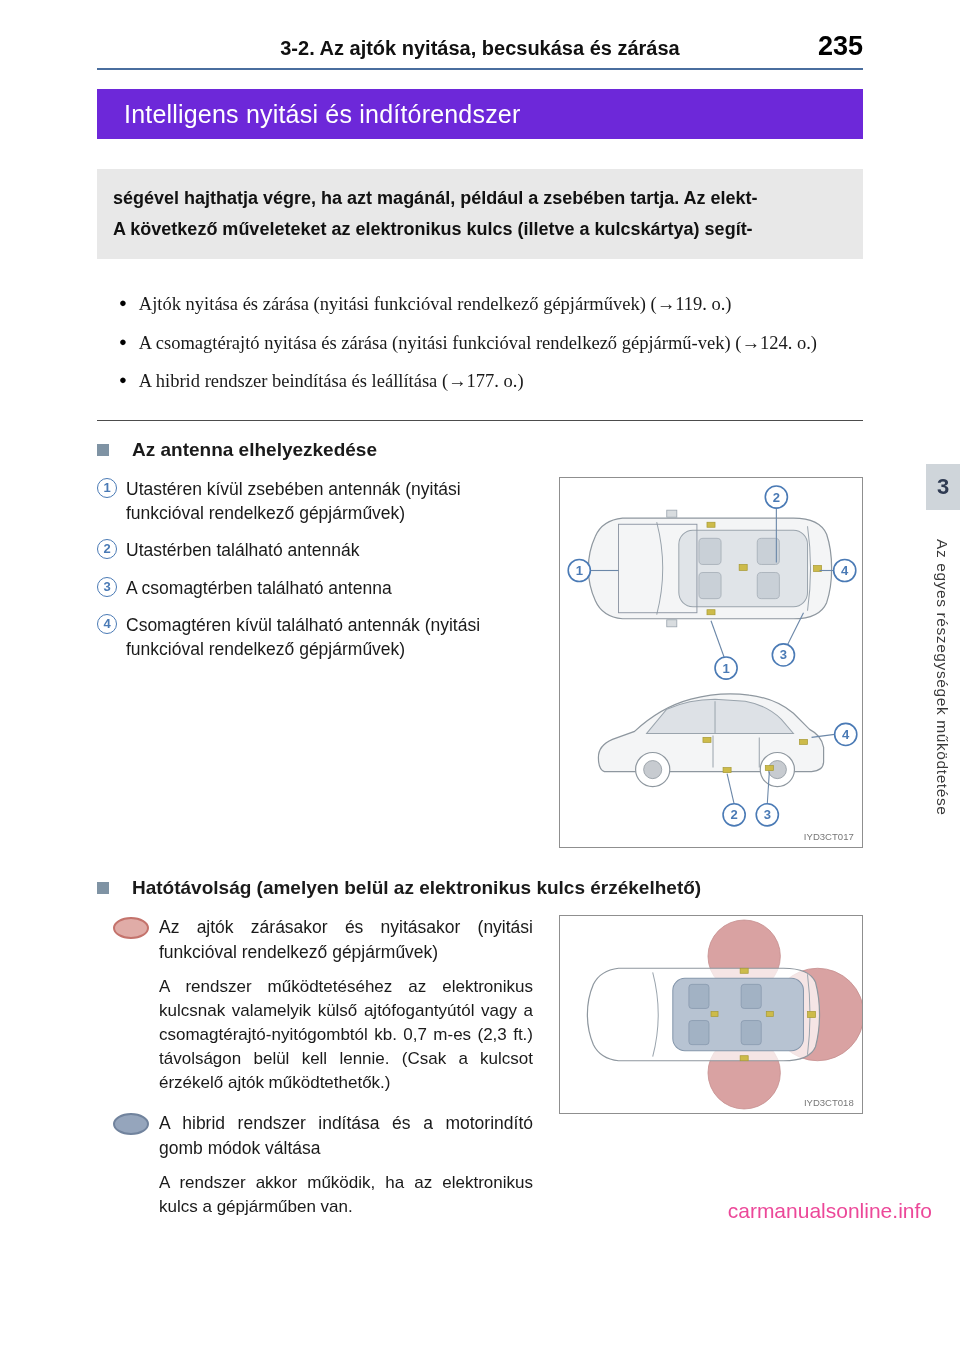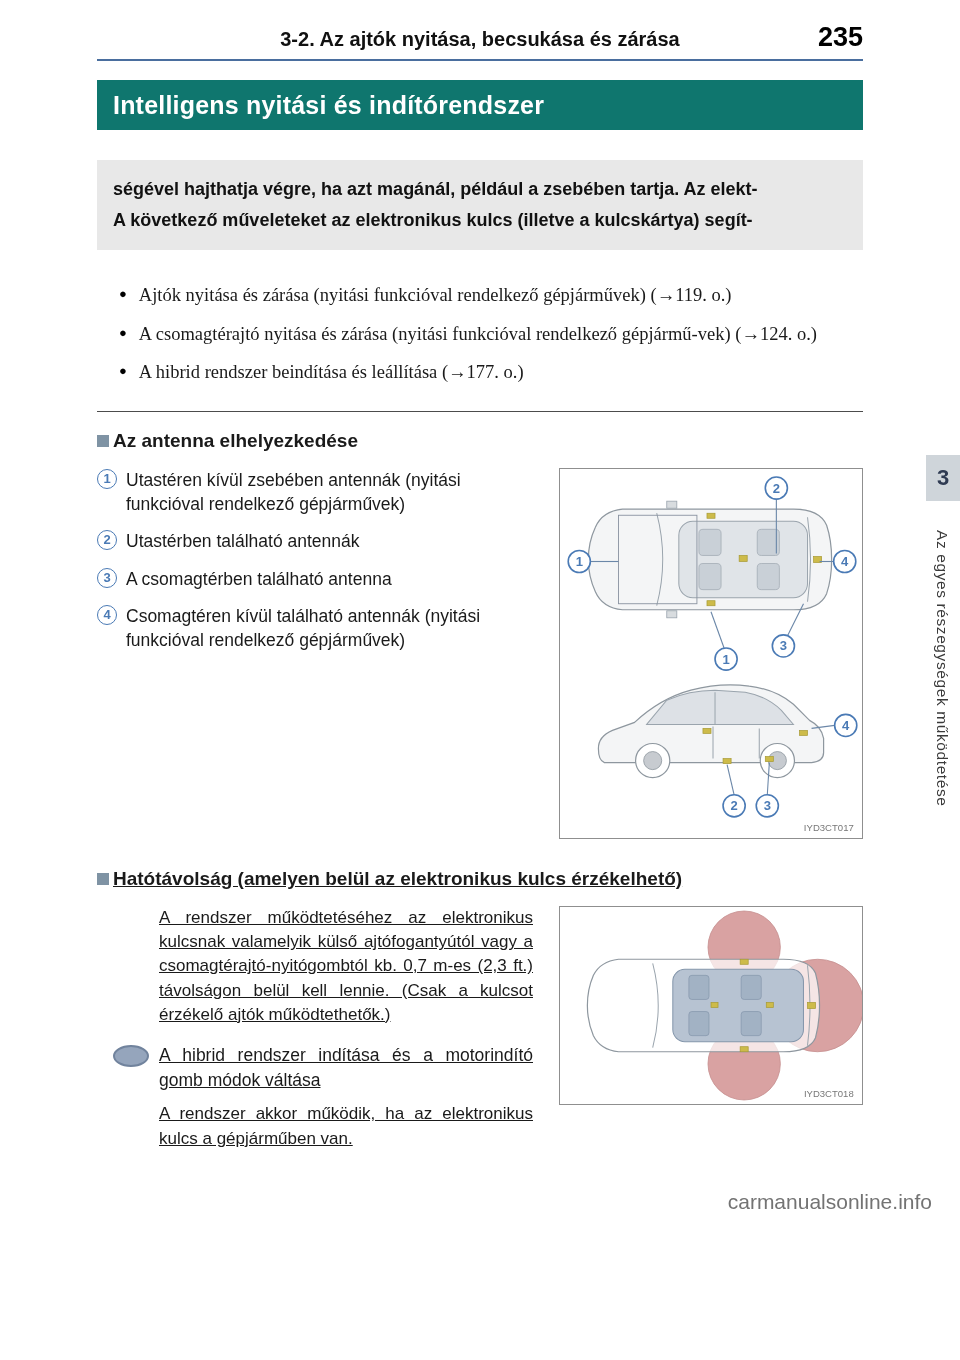--- a/index.html
+++ b/index.html
@@ -1,61 +1,61 @@
 <!DOCTYPE html>
 <html><head>
 <meta charset="utf-8">
 <style>
   * { margin:0; padding:0; box-sizing:border-box; }
   html,body { background:#ffffff; }
   body { font-family:"Liberation Sans","DejaVu Sans",sans-serif; color:#1a1a1a; }
-  .page { position:relative; width:960px; height:1228px; background:#fff; overflow:hidden; margin:0 auto; }
+  .page { position:relative; width:960px; height:1228px; background:#fff; overflow:hidden; margin:9px auto; }
   .content { width:766px; margin:0 auto; position:relative; }
 
   
   .page-header { position:relative; padding-top:28px; height:58px; }
   .crumb { text-align:center; font-weight:bold; font-size:20px; color:#111; }
   .pagenum { position:absolute; right:0; top:22px; font-weight:bold; font-size:27px; color:#000; }
   .accent-rule { height:2px; background:#4a6e9e; margin-top:8px; }
 
   
-  .title-bar { margin-top:22px; background:#0f766e; color:#fff; font-weight:bold;
-               font-size:25px; height:50px; line-height:50px; padding-left:16px; letter-spacing:.2px; }
+  .title-bar { margin-top:22px; background:#6d28d9; color:#fff; font-weight:normal;
+               font-size:25px; height:50px; line-height:50px; padding-left:27px; letter-spacing:.2px; }
 
   
   .notice-box { margin-top:30px; background:#e8e8e8; padding:14px 16px; font-weight:bold;
                 font-size:18px; line-height:1.72; color:#111; }
 
   
   .bullets { margin-top:32px; padding:0 4px 0 22px; }
   .bullet { display:flex; gap:12px; margin-bottom:11px; font-size:18.5px; line-height:1.5; }
   .bullet .dot { flex:0 0 auto; font-size:13px; line-height:1.9; color:#000; }
   .bullet .btext { text-align:justify;font-family:Liberation Serif, serif; }
 
   .divider { margin-top:24px; border-top:1px solid #4c4c4c; }
 
   
-  .sec-head { display:flex; align-items:center; gap:4px; font-weight:bold; font-size:19px; }
+  .sec-head { display:flex; align-items:center; gap:23px; font-weight:bold; font-size:19px; }
   .sq { width:12px; height:12px; background:#7f93a4; flex:0 0 auto; }
 
   
   .cols { display:flex; justify-content:space-between; align-items:flex-start; margin-top:16px; }
   .leftcol { width:436px; }
   .figbox { width:304px; border:1px solid #8f8f8f; background:#fff; }
 
   
   .a-item { display:flex; gap:9px; margin-bottom:13px; font-size:17.5px; line-height:1.38; }
   .numbadge { flex:0 0 auto; width:20px; height:20px; border:1.6px solid #4a7ab5; border-radius:50%;
               color:#4a7ab5; font-weight:bold; font-size:13px; display:flex; align-items:center;
               justify-content:center; margin-top:1px; }
   .antenna-sec { margin-top:18px; }
   .antenna-sec .cols { min-height:386px; }
 
   
-  .range-sec { margin-top:14px;text-decoration:underline; }
+  .range-sec { margin-top:14px; }
   .r-item { display:flex; gap:10px; padding-left:16px; margin-bottom:10px; font-size:17.5px; line-height:1.42; }
   .zone-icon { flex:0 0 auto; width:36px; height:22px; border-radius:50%; margin-top:2px; }
   .zone-pink { background:#e0aca7; border:2px solid #c4736c; }
   .zone-blue { background:#95a5bc; border:2px solid #71839d; }
   .r-text { text-align:justify; }
   .r-para { margin:0 0 16px 62px; font-size:17px; line-height:1.42; text-align:justify; }
 
   
   svg { display:block; }
   .body-fill { fill:#f4f5f6; stroke:#8e979f; stroke-width:1.2; }
@@ -77,21 +77,21 @@
   .cabin2 { fill:#b7c3d2; stroke:#8496ab; stroke-width:1; }
   .seat2 { fill:#a2b2c4; stroke:#8496ab; stroke-width:.7; }
 
   
   .chapter-tab { position:absolute; right:0; top:455px; width:34px; height:46px; background:#cfd5da;
                  color:#2f3b52; font-weight:bold; font-size:22px; display:flex; align-items:center;
                  justify-content:center; }
   .side-label { position:absolute; right:9px; top:530px; writing-mode:vertical-rl;
                 font-size:15.5px; color:#3a3a3a; letter-spacing:.6px; }
 
-  .watermark { position:absolute; right:28px; bottom:14px; font-size:21px; color:#737373; }
+  .watermark { position:absolute; right:28px; bottom:14px; font-size:21px; color:#ec4899; }
 </style>
 </head>
 <body>
 
 <div class="page">
   <div class="content">
 
     <div class="page-header">
       <div class="crumb">3-2. Az ajtók nyitása, becsukása és zárása</div>
       <div class="pagenum">235</div>
@@ -216,20 +216,24 @@
     </div>
 
     <div class="range-sec">
       <div class="sec-head">
         <span class="sq"></span>
         <span>Hatótávolság (amelyen belül az elektronikus kulcs érzékelhető)</span>
       </div>
 
       <div class="cols">
         <div class="leftcol">
+          <div class="r-item">
+            <span class="zone-icon zone-pink"></span>
+            <span class="r-text">Az ajtók zárásakor és nyitásakor (nyitási funkcióval rendelkező gépjárművek)</span>
+          </div>
           <div class="r-para">A rendszer működtetéséhez az elektronikus kulcsnak valamelyik külső ajtófogantyútól vagy a csomagtérajtó-nyitógombtól kb. 0,7 m-es (2,3 ft.) távolságon belül kell lennie. (Csak a kulcsot érzékelő ajtók működtethetők.)</div>
 
           <div class="r-item">
             <span class="zone-icon zone-blue"></span>
             <span class="r-text">A hibrid rendszer indítása és a motorindító gomb módok váltása</span>
           </div>
           <div class="r-para">A rendszer akkor működik, ha az elektronikus kulcs a gépjárműben van.</div>
         </div>
 
         <div class="figbox">

